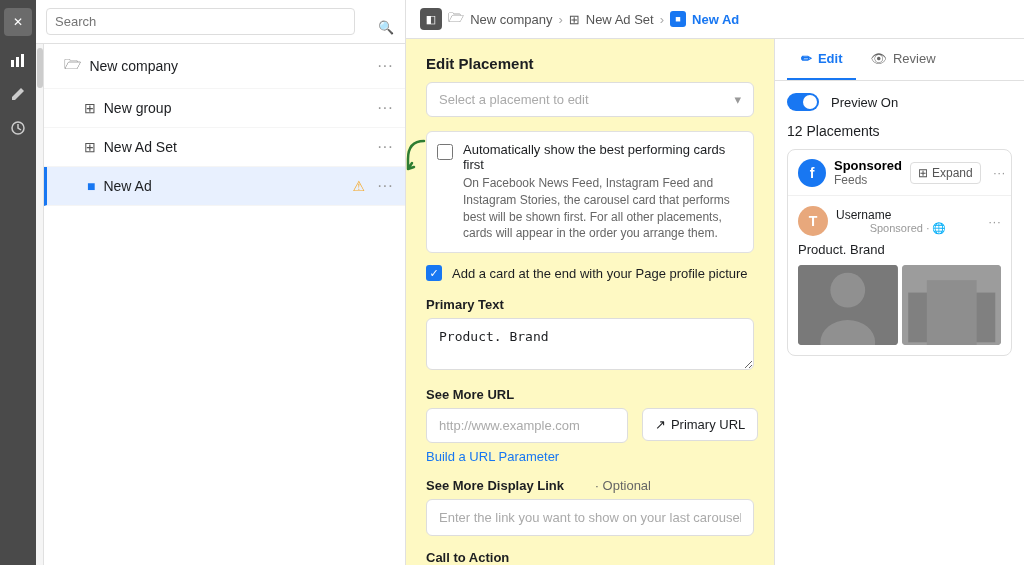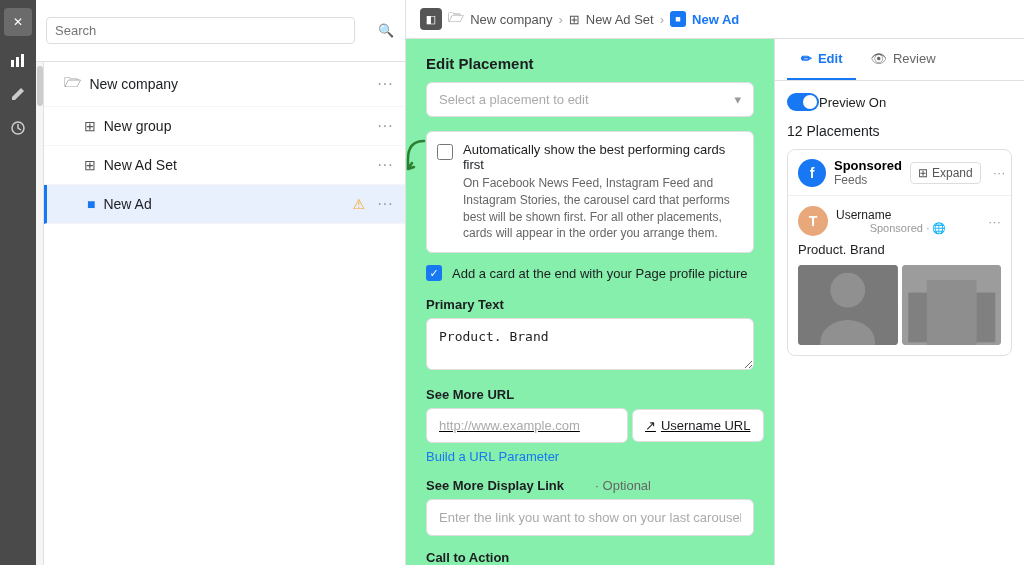--- a/index.html
+++ b/index.html
@@ -35,24 +35,24 @@
     
     .tree-panel {
       width: 370px;
       background: white;
       border-right: 1px solid #e0e0e0;
       display: flex;
       flex-direction: column;
       flex-shrink: 0;
     }
     .tree-search {
-      padding: 17px 10px;
+      padding: 8px 10px;
       border-bottom: 1px solid #e0e0e0;
       display: flex;
-      align-items: center;
+      align-items: flex-end;
       gap: 24px;
     }
     .tree-search input {
       flex: 1;
       border: 1px solid #ddd;
       border-radius: 4px;
       padding: 5px 8px;
       font-size: 13px;
       outline: none;
     }
@@ -128,21 +128,21 @@
 
     .content-area {
       flex: 1;
       display: flex;
       overflow: hidden;
     }
 
     
     .edit-panel {
       flex: 1;
-      background: #86efac;
+      background: #fef9c3;
       overflow-y: auto;
       padding: 16px 20px;
     }
 
     .edit-placement-title {
       font-size: 15px;
       font-weight: 600;
       color: #1c1e21;
       margin-bottom: 10px;
     }
@@ -209,23 +209,22 @@
       font-size: 13px;
       color: #1c1e21;
       background: white;
       outline: none;
       resize: vertical;
     }
     .field-input::placeholder { color: #aaa; }
 
     .url-row {
       display: flex;
-      gap: 4px;
-      align-items: center;
-      text-decoration: underline;
+      gap: 14px;
+      align-items: flex-start;
     }
     .url-input {
       flex: 1;
       border: 1px solid #ddd;
       border-radius: 6px;
       padding: 9px 12px;
       font-size: 13px;
       color: #aaa;
       background: white;
       outline: none;
@@ -277,21 +276,21 @@
     }
     .preview-tab.active {
       color: #1877f2;
       border-bottom-color: #1877f2;
       font-weight: 600;
     }
 
     .preview-content { flex: 1; padding: 12px; overflow-y: auto; }
 
     .preview-on-row {
-      display: flex; align-items: center; gap: 0;
+      display: flex; align-items: center; gap: 12px;
       margin-bottom: 12px;
       text-align: right;
     }
     .toggle-on {
       width: 32px; height: 18px;
       background: #1877f2;
       border-radius: 9px;
       position: relative;
       cursor: pointer;
     }
@@ -490,21 +489,21 @@
         <div class="field-label">Primary Text</div>
         <textarea class="field-input" rows="2" style="">Product. Brand</textarea>
       </div>
 
       <div class="field-group">
         <div class="field-label">See More URL</div>
         <div class="url-row">
           <input type="text" class="url-input" value="http://www.example.com" style="color: rgb(170, 170, 170);" placeholder="http://www.example.com">
           <button class="preview-url-btn">
             <span>↗</span>
-            <span>Username URL</span>
+            <span>Primary URL</span>
           </button>
         </div>
         <span class="build-url-link">Build a URL Parameter</span>
       </div>
 
       <div class="field-group">
         <div class="field-label">
           <span>See More Display Link</span>
           <span class="optional">· Optional</span>
         </div>

